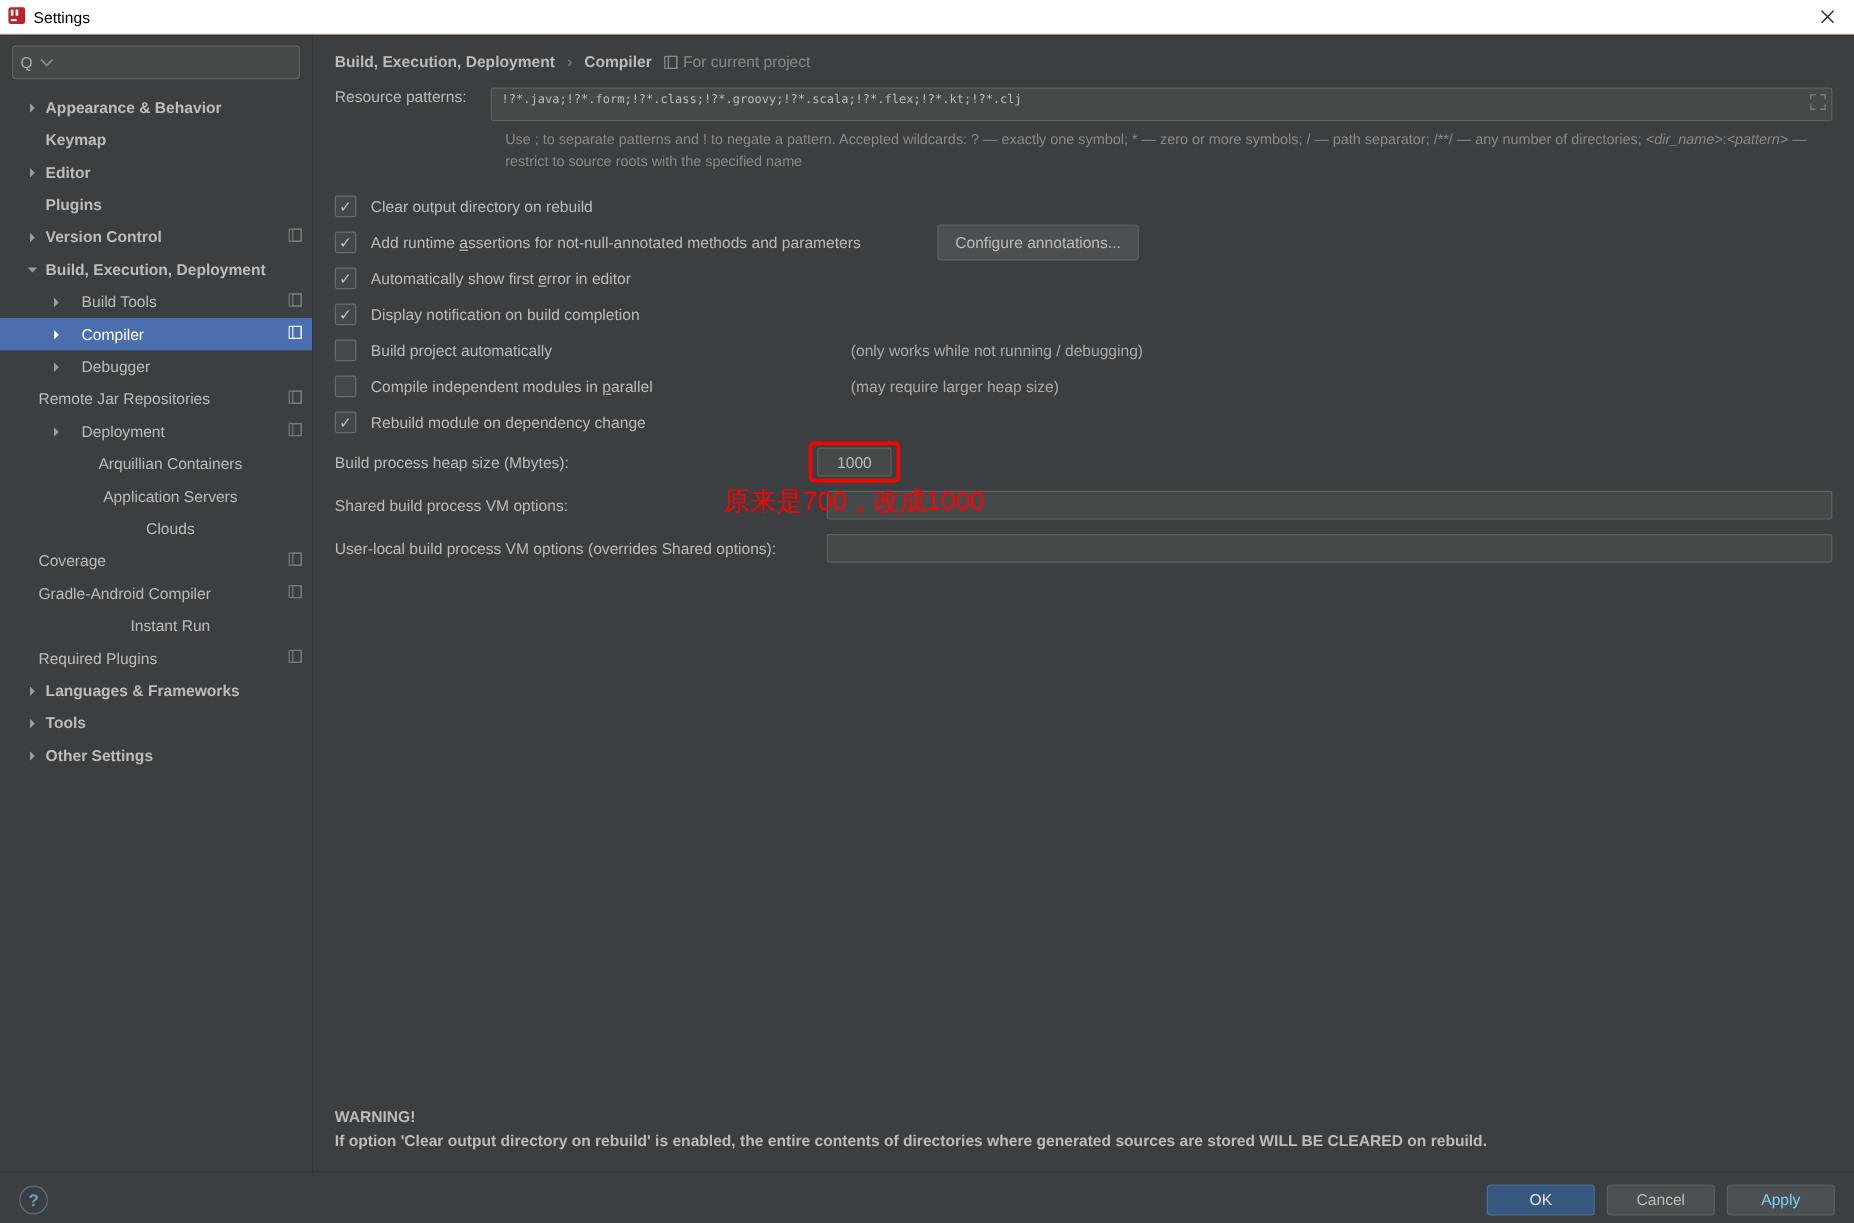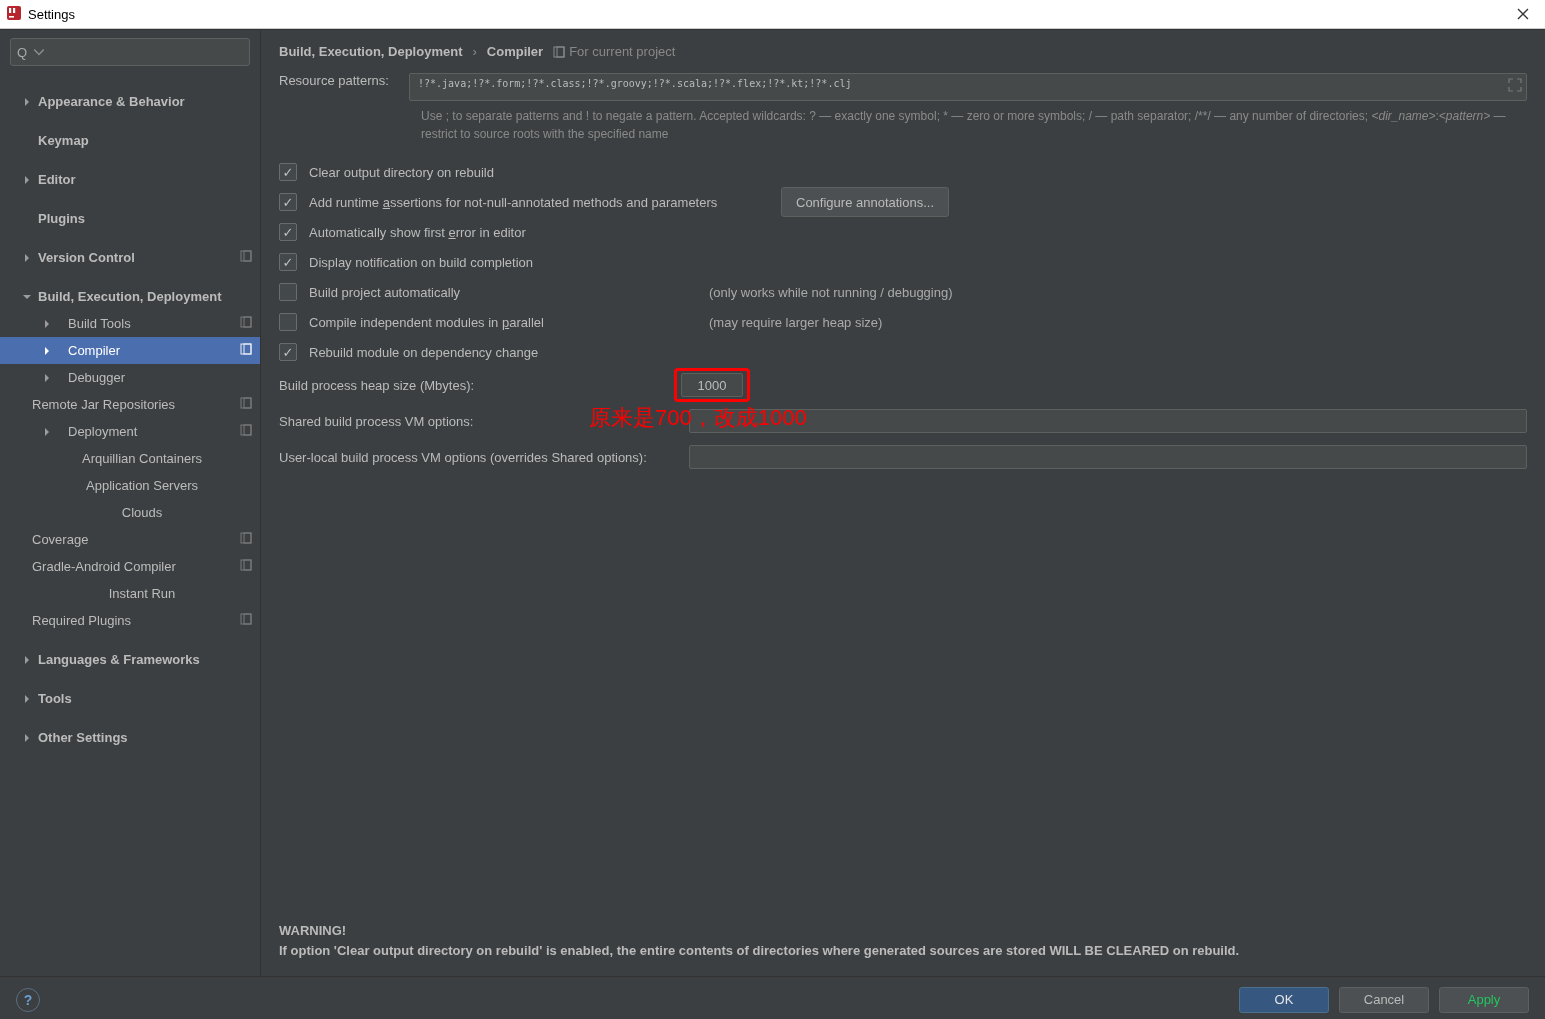--- a/index.html
+++ b/index.html
@@ -85,21 +85,21 @@
   .tree-row .label { color: #bcbcbc; }
   .tree-row.bold .label { font-weight: bold; }
   .tree-row.selected { background: #4b6eaf; }
   .tree-row.selected .label { color: #ffffff; }
   .tree-row.selected .arrow { color: #ffffff; }
   .tree-row .proj-icon {
     margin-left: auto;
     opacity: .55;
   }
   .tree-row .proj-icon svg { width: 12px; height: 12px; }
-  .depth-0 { padding-left: 22px; margin-top: 12px; }
+  .depth-0 { padding-left: 22px; }
   .depth-1 { padding-left: 42px; gap: 16px; }
   .depth-2 { padding-left: 32px; justify-content: center; }
 
   
   .content {
     flex: 1;
     background: #3c3f41;
     padding: 14px 18px 10px 18px;
     position: relative;
     overflow: hidden;
@@ -257,21 +257,21 @@
     background: #4c5052;
     color: #bbbbbb;
     display:flex;align-items:center;justify-content:center;
     padding: 0 10px;
   }
   .footer .fbtn.primary {
     background: #365880;
     border-color: #4a708b;
     color: #e6e6e6;
   }
-  .footer .fbtn.disabled { color: #22c55e; text-align: right; }
+  .footer .fbtn.disabled { color: #7dd3fc; text-align: right; }
 
   .underline-letter { text-decoration: underline; }
 </style>
 </head>
 <body>
 
 <div class="titlebar">
   <div class="title-left">
     <span class="app-icon">
       <svg viewBox="0 0 16 16">
@@ -523,21 +523,21 @@
     </div>
 
     <div class="form-row">
       <span class="flabel">Build process heap size (Mbytes):</span>
       <span class="highlight-box">
         <span class="num-input">1000</span>
       </span>
     </div>
     <div class="form-row" style="position:relative">
       <span class="flabel" style="width:300px">Shared build process VM options:</span>
-      <span class="annotation" style="left:310px; top:0px;">原来是700，改成1000</span>
+      <span class="annotation" style="left:324px; top:0px;">原来是700，改成1000</span>
       <span class="wide-input" style="margin-left:110px"></span>
     </div>
     <div class="form-row">
       <span class="flabel" style="width:410px">User-local build process VM options (overrides Shared options):</span>
       <span class="wide-input"></span>
     </div>
 
     <div class="warning-block">
       <div>WARNING!</div>
       <div>If option 'Clear output directory on rebuild' is enabled, the entire contents of directories where generated sources are stored WILL BE CLEARED on rebuild.</div>

